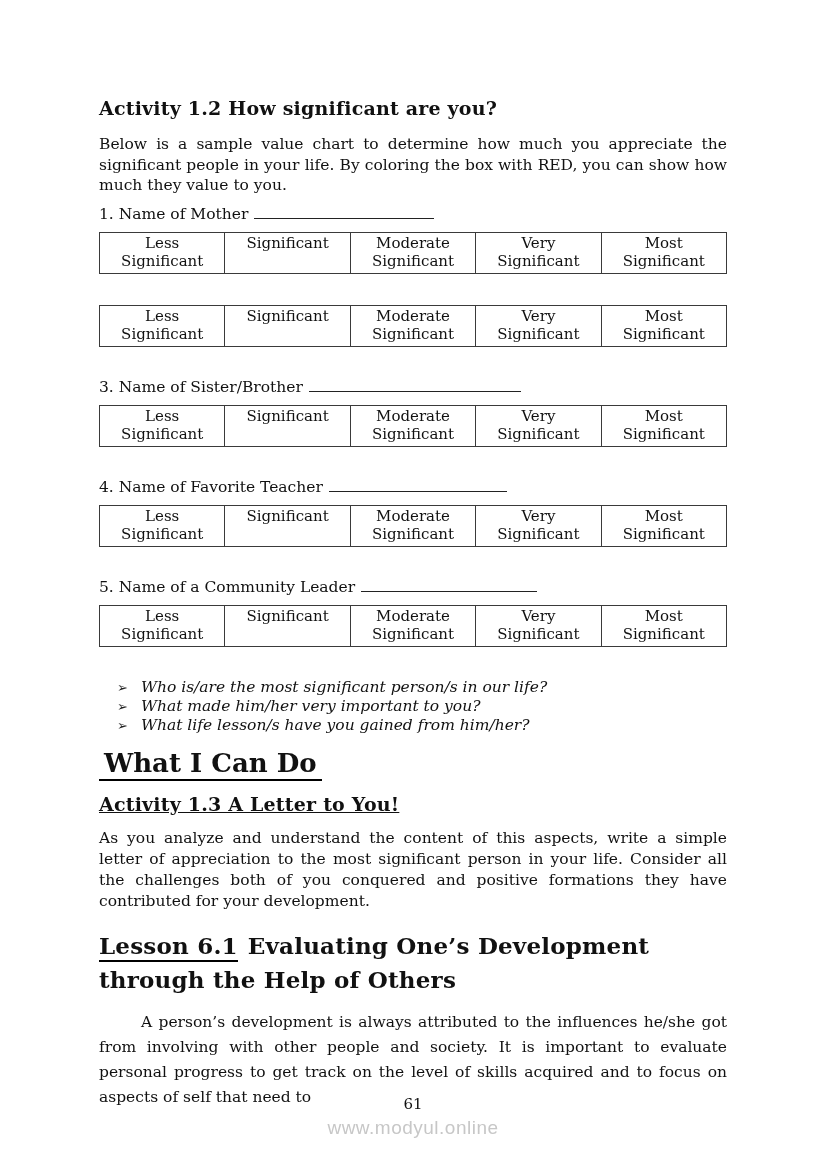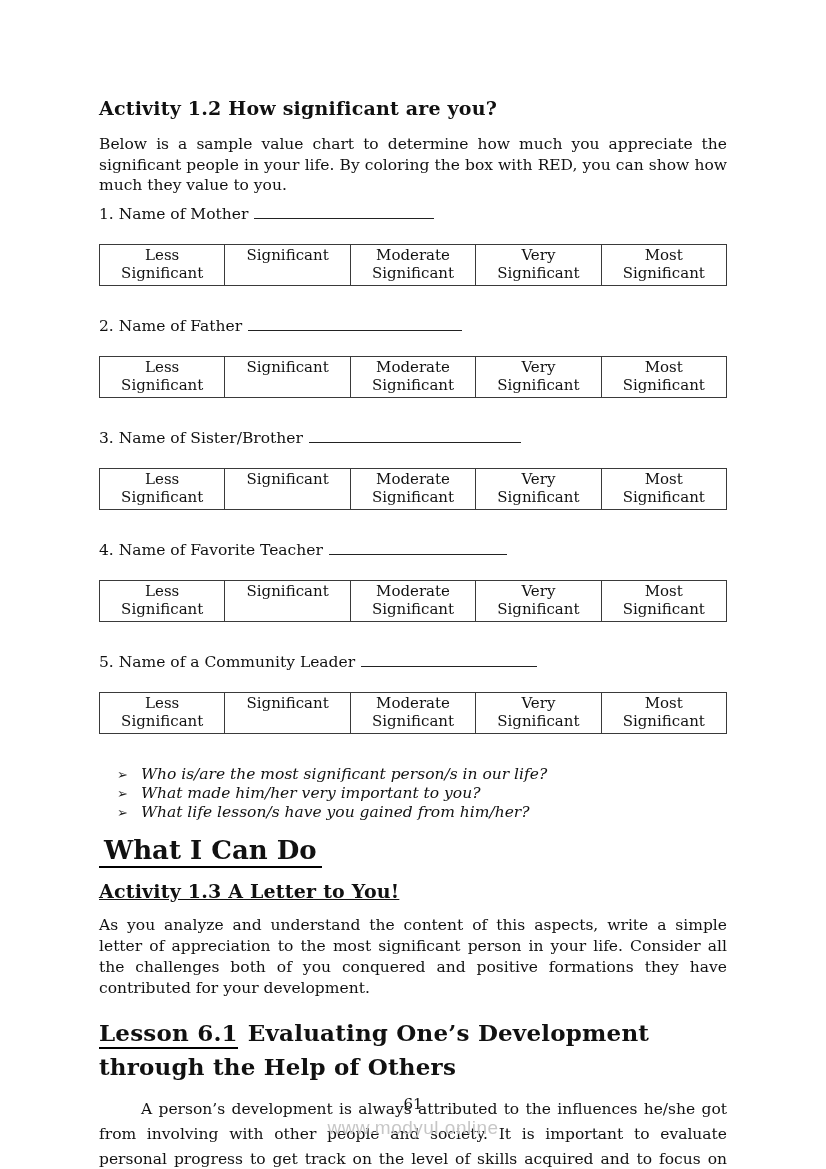--- a/index.html
+++ b/index.html
@@ -23,21 +23,21 @@
   }
   .item{margin-bottom:31px;}
   .item-label-row{font-size:15.5px;line-height:19px;white-space:nowrap;}
   .blank-line{display:inline-block;border-bottom:1.5px solid #222;height:13px;vertical-align:baseline;margin-left:6px;}
   .bl-0{width:180px;}
   .bl-1{width:214px;}
   .bl-2{width:212px;}
   .bl-3{width:178px;}
   .bl-4{width:176px;}
   table.scale-table{
-    width:100%;border-collapse:collapse;margin-top:20px;table-layout:fixed;padding-left:8px;
+    width:100%;border-collapse:collapse;margin-top:8px;table-layout:fixed;padding-left:8px;
   }
   table.scale-table td{
     border:1px solid #3a3a3a;
     text-align:center;vertical-align:top;
     font-size:15px;line-height:18px;
     white-space:pre-line;
     height:38px;padding:1px 2px;
   }
   .questions{margin:22px 0 0 18px;}
   .question-row{font-size:15.5px;line-height:19px;font-style:italic;display:flex;}
@@ -87,23 +87,20 @@
           <td>Very
 Significant</td>
           <td>Most
 Significant</td>
         </tr>
       </tbody>
         </table>
     </div>
 
     <div class="item">
-      <div class="item-label-row">
-        <span class="item-label">2. Name of Father</span><span class="blank-line bl-1"></span>
-      </div>
       <table class="scale-table">
         <tbody>
             <tr>
           <td>Less
 Significant</td>
           <td>Significant</td>
           <td>Moderate
 Significant</td>
           <td>Very
 Significant</td>

